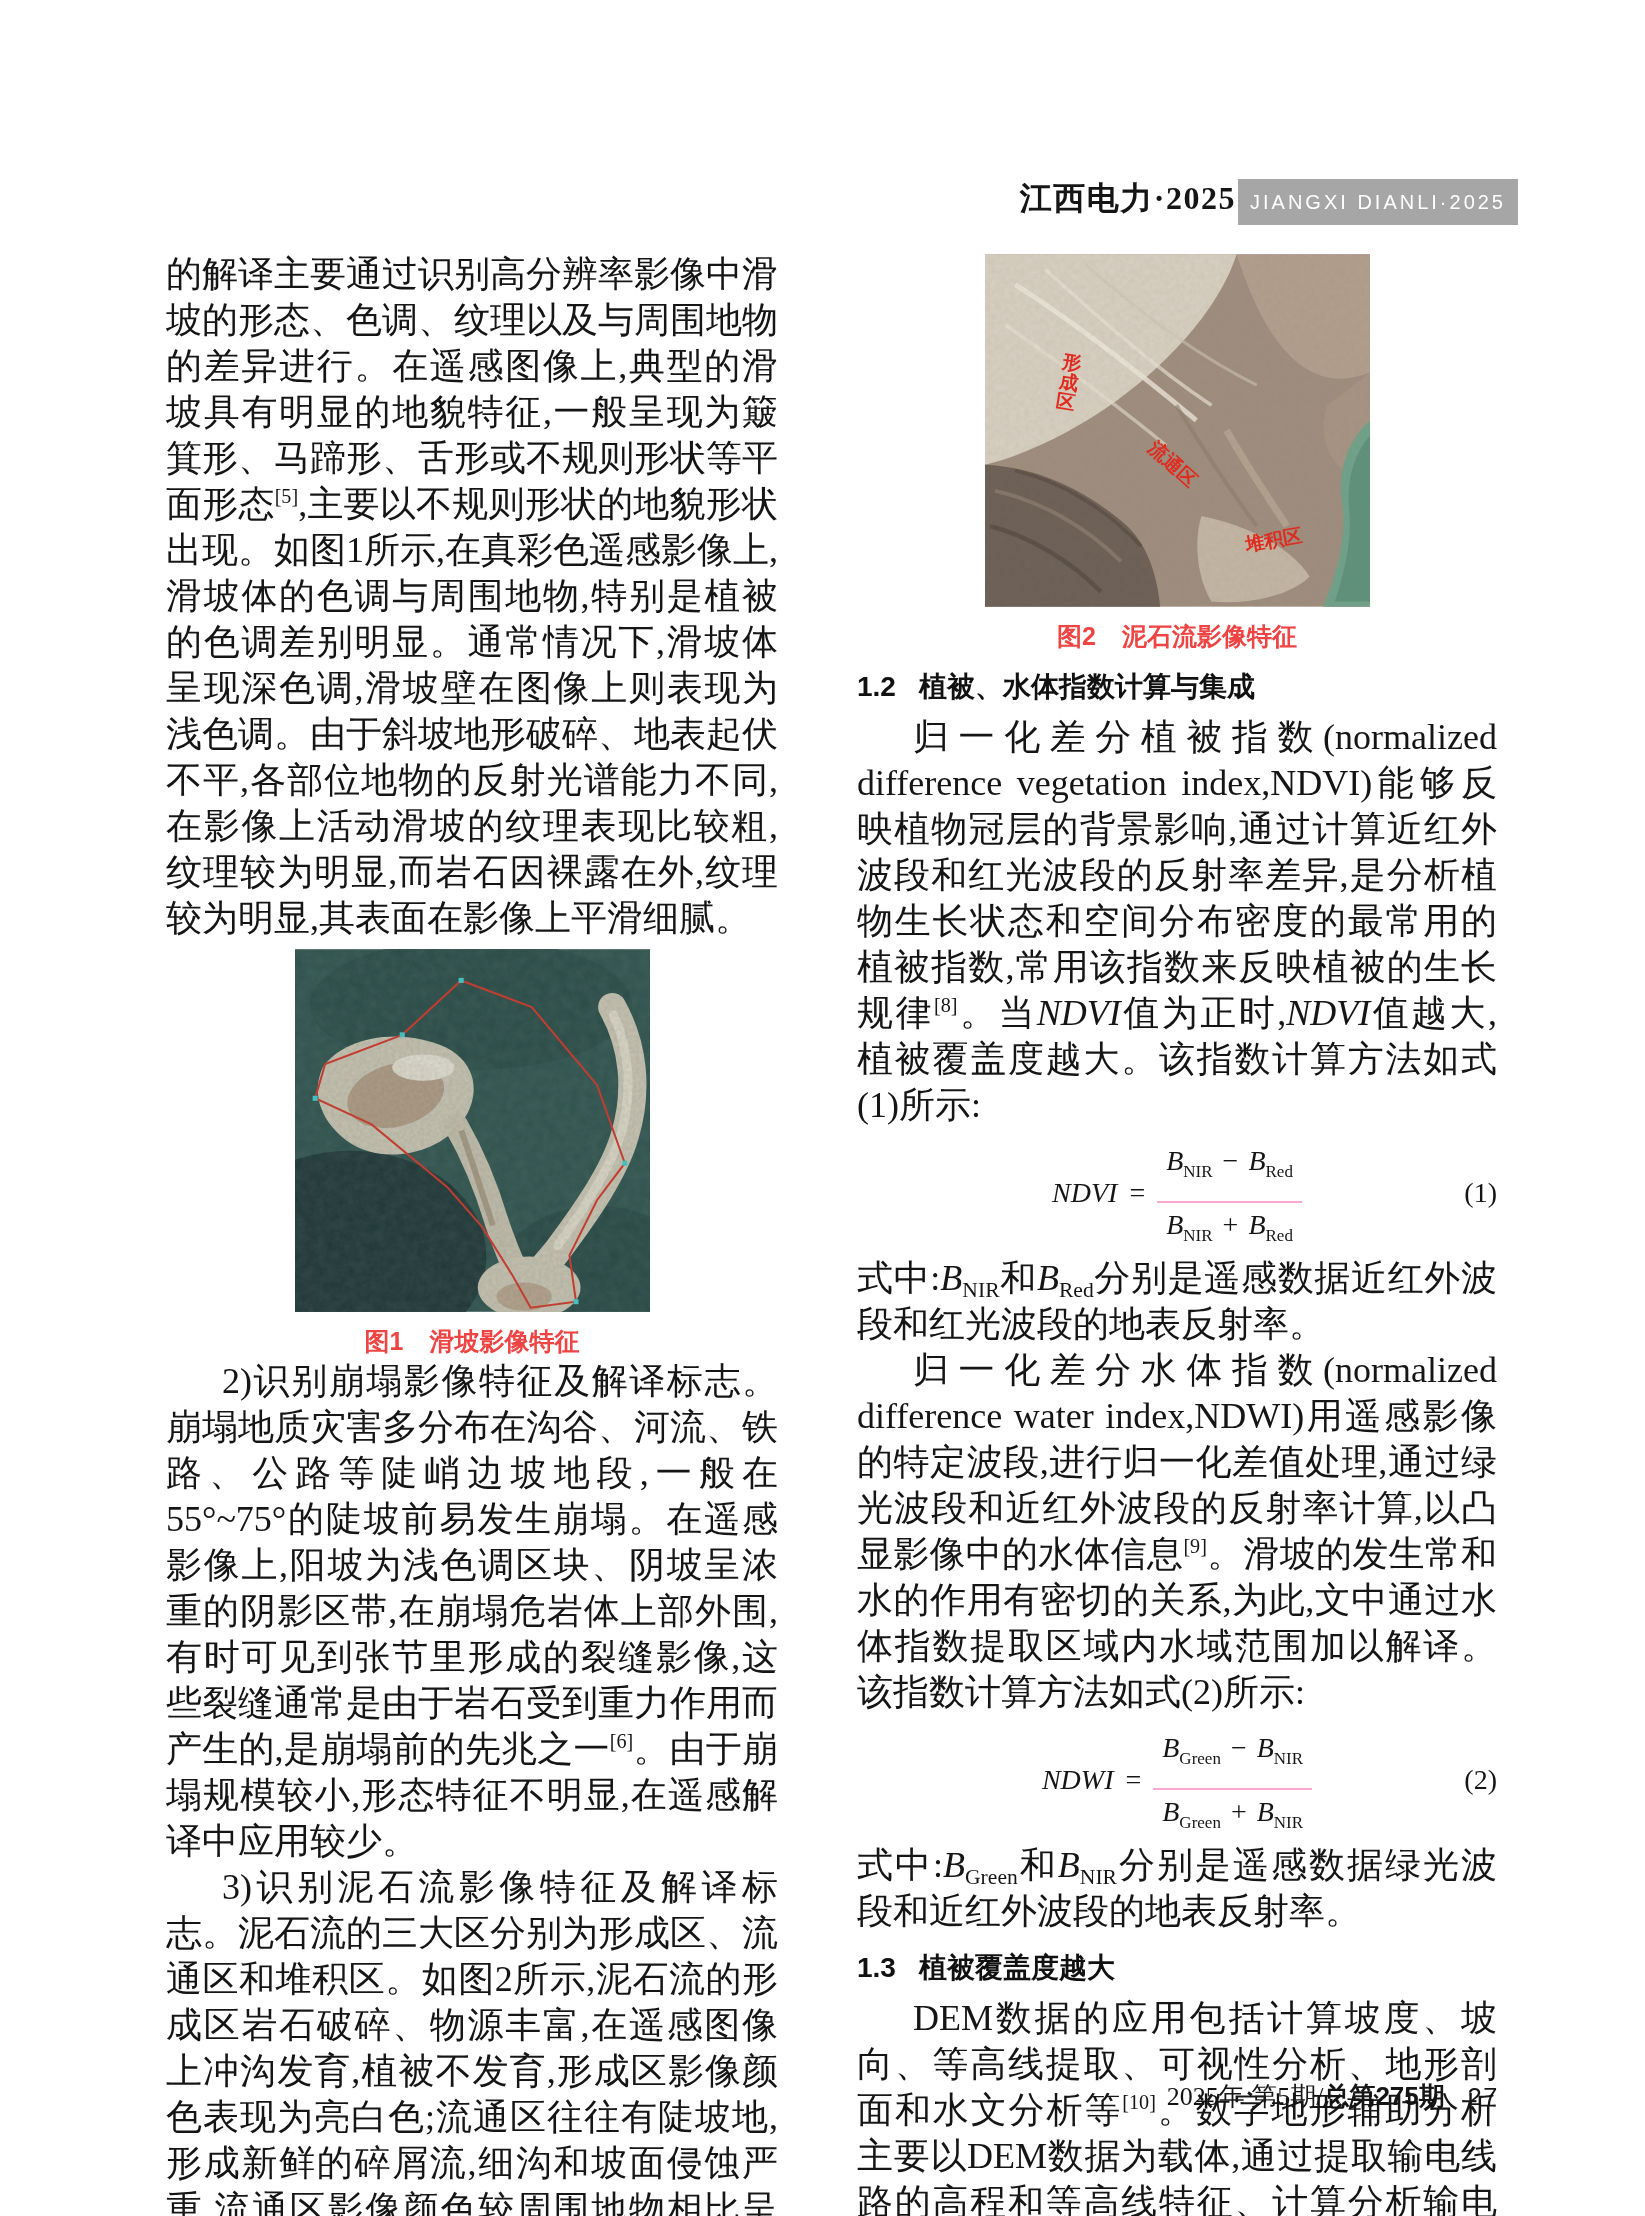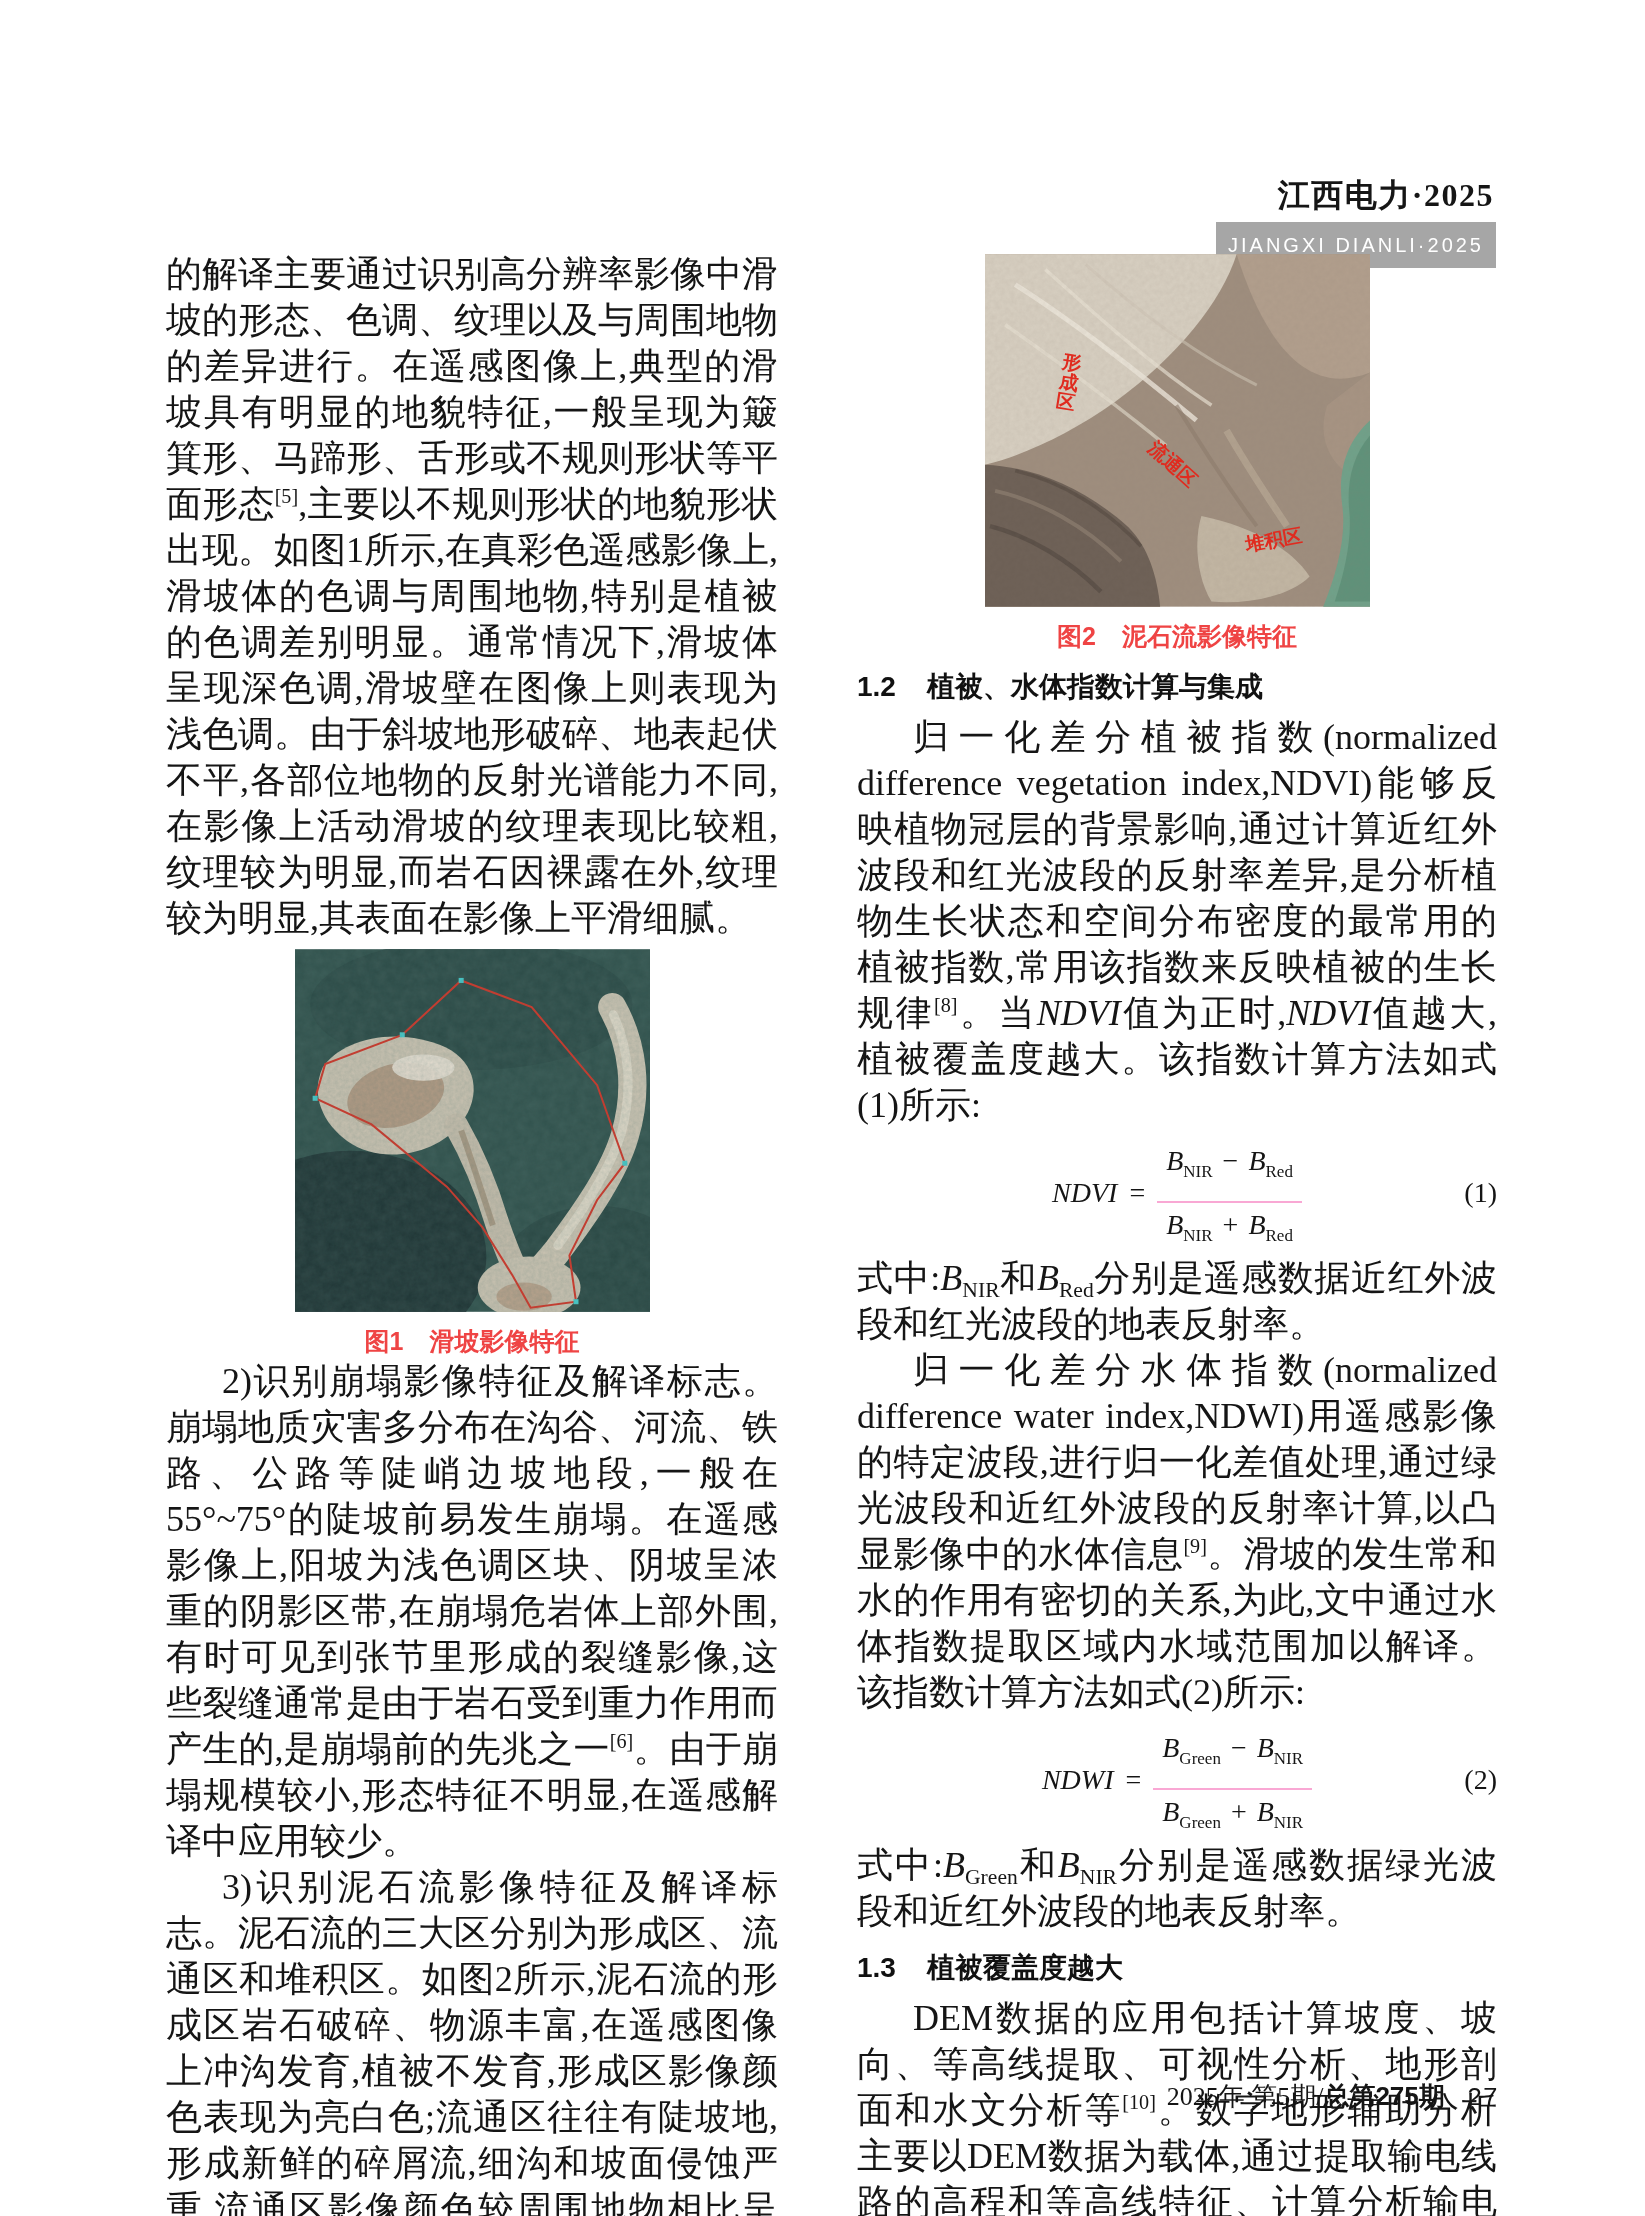--- a/index.html
+++ b/index.html
@@ -1,20 +1,20 @@
 <!DOCTYPE html>
 <html style="font-size:8px"><head>
 <meta charset="utf-8">
 <style>
   html,body{margin:0;padding:0;background:#9a9a9a;}
   .page{position:relative;width:1645px;height:2216px;background:#ffffff;margin:0 auto;
         font-family:"Liberation Serif","DejaVu Serif",serif;color:#151515;overflow:hidden;}
 
   
-  .header{position:absolute;top:179px;right:149px;display:flex;flex-direction:column;align-items:flex-end;}
+  .header{position:absolute;top:179px;right:127px;display:flex;align-items:flex-end;}
   .journal-title{font-size:32px;font-weight:bold;line-height:1.05;letter-spacing:1.5px;margin:0 2px 9px 0;}
   .journal-subtitle{background:#a6a6a6;color:#ffffff;font-family:"Liberation Sans",sans-serif;
         font-size:20px;line-height:32px;padding:7px 12px;letter-spacing:3px;white-space:nowrap;}
 
   
   .col{position:absolute;}
   .col-left{left:166px;width:612px;top:251px;}
   .col-right{left:857px;width:640px;top:254px;}
 
   p.body{font-size:36px;line-height:46px;text-align:justify;margin:0;}
@@ -27,21 +27,21 @@
   .fig1-wrap{width:355px;margin:8px auto 0;}
   .fig2-wrap{width:385px;margin:0 auto;}
   figcaption{font-family:"Liberation Sans",sans-serif;font-weight:bold;font-size:25px;
         text-align:center;margin-top:13px;color:#ef4444;}
   figcaption .cap-label{margin-right:26px;}
   .fig-svg{display:block;}
 
   
   h2.section{font-family:"Liberation Sans",sans-serif;font-size:28px;font-weight:bold;
         margin:14px 0 8px;line-height:39px;color:#111;}
-  h2.section .sec-no{margin-right:31px;}
+  h2.section .sec-no{margin-right:23px;}
 
   
   .equation{position:relative;display:flex;align-items:center;justify-content:center;
         margin:8px 0 6px;min-height:113px;font-size:28px;}
   .eq-lhs{font-style:italic;}
   .eq-eq{margin:0 12px;}
   .frac{display:inline-flex;flex-direction:column;align-items:center;font-style:italic;}
   .frac .num{padding:0 9px 24px;border-bottom:2px solid #f9a8d4;}
   .frac .den{padding-top:6px;}
   .frac sub{font-size:17px;}

